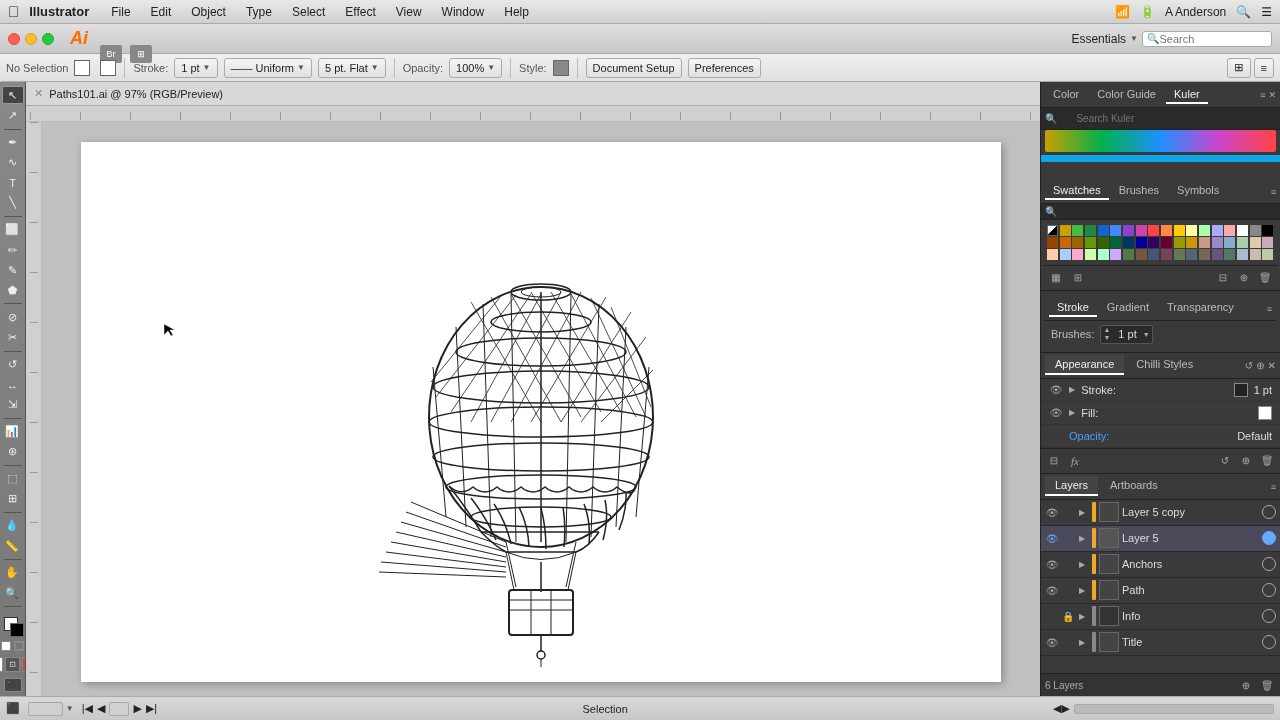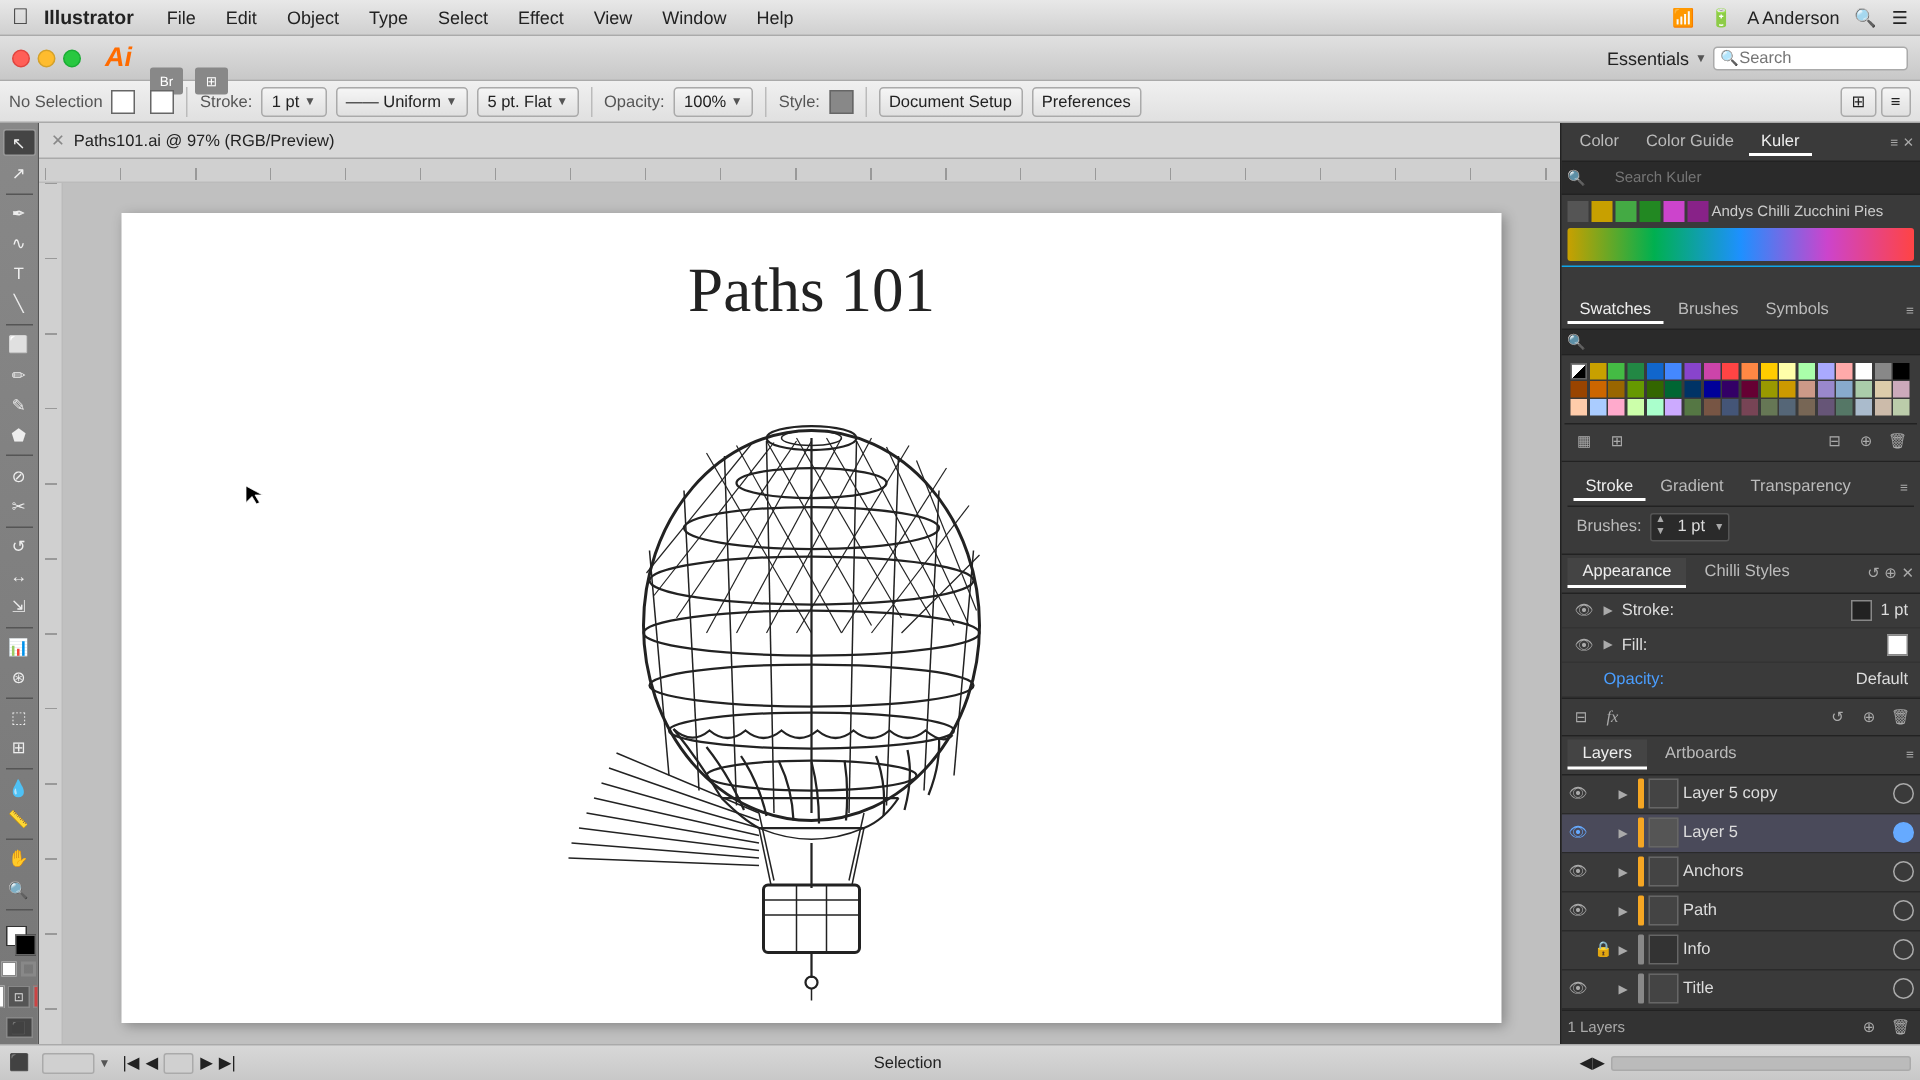--- a/index.html
+++ b/index.html
@@ -86,21 +86,21 @@
       display: flex; align-items: center; background: #3a3a3a;
       border-bottom: 1px solid #222; padding: 0 4px; height: 26px; gap: 2px;
     }
     .panel-tab {
       font-size: 11px; padding: 2px 8px; cursor: pointer; color: #bbb;
       border-bottom: 2px solid transparent;
     }
     .panel-tab.active { color: #eee; border-bottom: 2px solid #fff; }
 
     
-    #color-section { border-bottom: 1px solid #0ea5e9; }
+    #color-section { border-bottom: 7px solid #0ea5e9; }
     .kuler-color-row { display: flex; align-items: center; padding: 3px 4px; gap: 2px; height: 22px; }
     .kuler-name { font-size: 10px; color: #ccc; }
 
     
     .color-gradient-bar {
       height: 22px; margin: 0 4px;
       background: linear-gradient(to right, #c8a000, #00b050, #1e90ff, #cc44cc, #ff4444);
       border-radius: 2px; margin-bottom: 3px;
     }
 
@@ -319,21 +319,20 @@
     </div>
     <div style="display:flex; height:calc(100% - 40px);">
 
       <div style="width:16px; background:#d0d0d0; border-right:1px solid #bbb; overflow:hidden;">
         <div style="width:8px; height:100%; background: repeating-linear-gradient(180deg, #999 0px, #999 1px, transparent 1px, transparent 50px); position:relative; left:4px;"></div>
       </div>
 
       <div style="flex:1; overflow:hidden; position:relative; background:#c0c0c0;">
         <div id="canvas">
 
-          <div id="canvas-title" style="font-family: Georgia, 'Times New Roman', serif; font-weight:normal; font-size:42px; color:#222; position:absolute; top:28px; left:50%; transform:translateX(-50%); white-space:nowrap;">Paths 101</div>
 
           <div id="balloon-container" style="position:absolute; top:80px; left:50%; transform:translateX(-50%); width:420px; height:440px;">
             <svg viewBox="0 0 420 460" width="420" height="460" xmlns="http://www.w3.org/2000/svg" style="overflow:visible;">
 
               <g stroke="#222" stroke-width="1" fill="none">
                 <line x1="80" y1="280" x2="175" y2="320"></line>
                 <line x1="75" y1="290" x2="175" y2="325"></line>
                 <line x1="70" y1="300" x2="175" y2="330"></line>
                 <line x1="65" y1="310" x2="175" y2="335"></line>
                 <line x1="60" y1="320" x2="175" y2="340"></line>
@@ -444,29 +443,20 @@
           <span style="font-size:9px; color:#aaa; cursor:pointer;">≡</span>
           <span style="font-size:9px; color:#aaa; cursor:pointer;">✕</span>
         </div>
       </div>
 
       <div style="display:flex; align-items:center; background:#2a2a2a; border-bottom:1px solid #222; padding:2px 4px; height:22px;">
         <span style="color:#888; font-size:10px;">🔍</span>
         <input type="text" style="background: transparent; border: none; color: rgb(204, 204, 204); font-size: 10px; outline: none; flex: 1 1 0%; margin-left: 19px;" placeholder="Search Kuler">
       </div>
 
-      <div class="kuler-color-row">
-        <div style="width:14px; height:14px; background:#555;"></div>
-        <div style="width:14px; height:14px; background:#c8a000;"></div>
-        <div style="width:14px; height:14px; background:#44aa44;"></div>
-        <div style="width:14px; height:14px; background:#228822;"></div>
-        <div style="width:14px; height:14px; background:#cc44cc;"></div>
-        <div style="width:14px; height:14px; background:#882288;"></div>
-        <span class="kuler-name">Andys  Chilli Zucchini Pies</span>
-      </div>
       <div class="color-gradient-bar"></div>
     </div>
 
     <div id="swatches-section">
       <div class="panel-tabs">
         <span class="panel-tab active">Swatches</span>
         <span class="panel-tab">Brushes</span>
         <span class="panel-tab">Symbols</span>
         <div style="margin-left:auto;">
           <span style="font-size:9px; color:#aaa; cursor:pointer;">≡</span>
@@ -680,21 +670,21 @@
           <span class="layer-lock"></span>
           <span class="layer-expand">▶</span>
           <div class="layer-color-bar" style="background:#888;"></div>
           <div class="layer-thumb" style="background:#444;"></div>
           <span class="layer-name">Title</span>
           <div class="layer-target"></div>
         </div>
       </div>
 
       <div style="display:flex; align-items:center; padding:2px 4px; background:#333; border-top:1px solid #222;">
-        <span style="font-size:10px; color:#aaa;">1 Layers</span>
+        <span style="font-size:10px; color:#aaa;">6 Layers</span>
         <div style="margin-left:auto; display:flex; gap:3px;">
           <div class="pi">⊕</div>
           <div class="pi">🗑</div>
         </div>
       </div>
     </div>
   </div>
 </div>
 
 <div id="statusbar">

